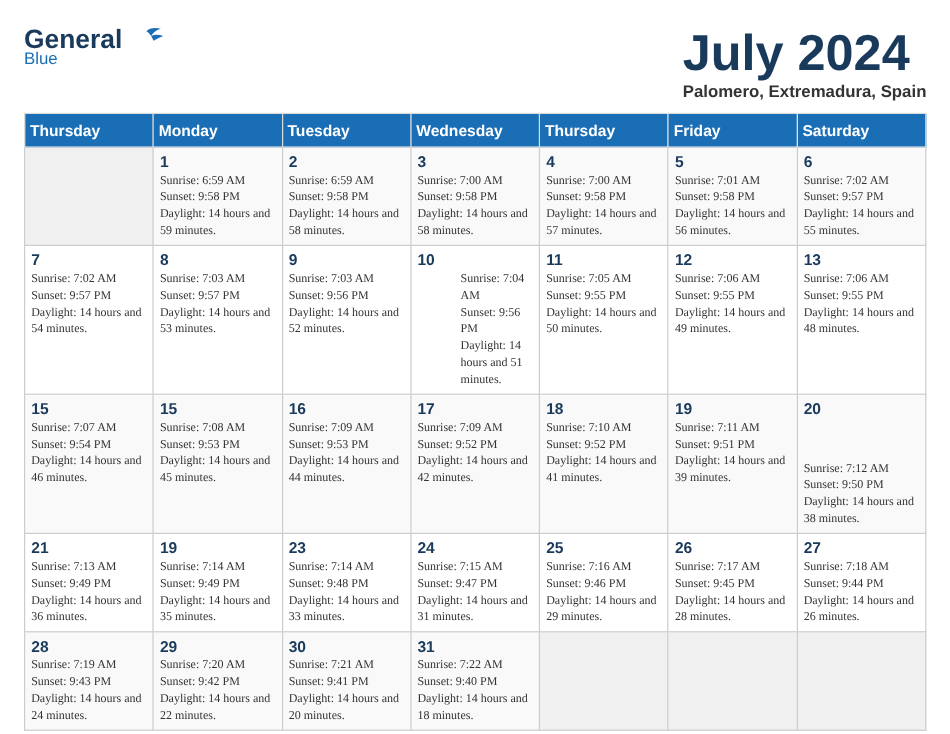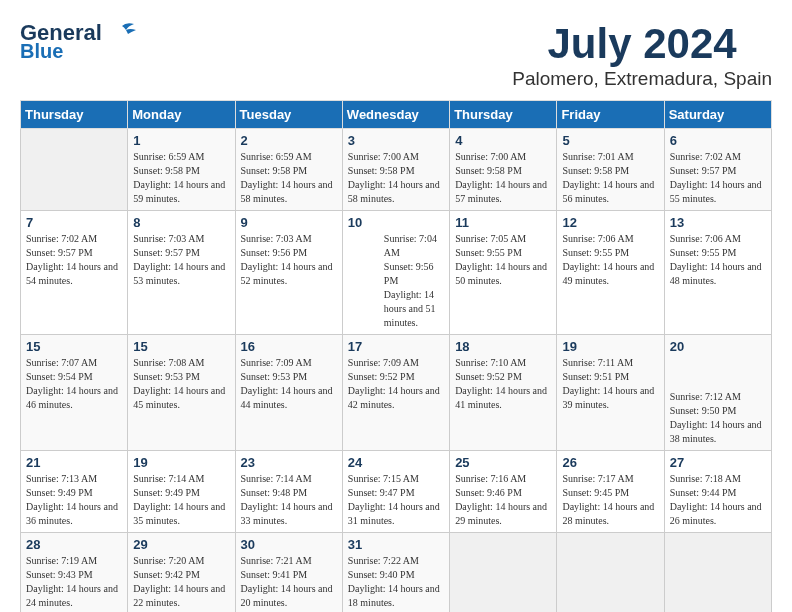--- a/index.html
+++ b/index.html
@@ -20,30 +20,30 @@
       display: flex;
       flex-direction: column;
       align-items: flex-start;
     }
     .logo-row {
       display: flex;
       align-items: center;
       gap: 2px;
     }
     .title-block {
-      text-align: center;
+      text-align: left;
     }
     .title-block h1 {
       font-size: 42px;
       font-weight: bold;
       color: #1a3a5c;
     }
     .title-block h2 {
-      font-size: 19px;
-      font-weight: normal;
+      font-size: 14px;
+      font-weight: bold;
       color: #333;
     }
     table {
       width: 100%;
       border-collapse: collapse;
       font-size: 11px;
     }
     thead tr th {
       background-color: #1a6eb5;
       color: #fff;
@@ -90,21 +90,21 @@
   <div class="logo">
     <div class="logo-row">
       <div style="display:flex;flex-direction:column;align-items:flex-start;text-align:right;">
         <div style="display:flex;align-items:center;gap:4px;">
           <span style="font-size:22px;font-weight:bold;color:#1a3a5c;">General</span>
           <svg width="32" height="22" viewBox="0 0 32 22">
             <path d="M16 4 Q20 0 28 2 Q22 4 20 8 Q18 5 16 4Z" fill="#1a6eb5"></path>
             <path d="M20 8 Q24 6 30 8 Q25 10 22 12Z" fill="#1a6eb5"></path>
           </svg>
         </div>
-        <span style="font-size:20px;font-weight:bold;color:#1a6eb5;margin-top:-6px;">Blue</span>
+        <span style="font-size:14px;font-weight:normal;color:#1a6eb5;margin-top:-6px;">Blue</span>
       </div>
     </div>
   </div>
   <div class="title-block">
     <h1>July 2024</h1>
     <h2>Palomero, Extremadura, Spain</h2>
   </div>
 </div>
 
 <table>

